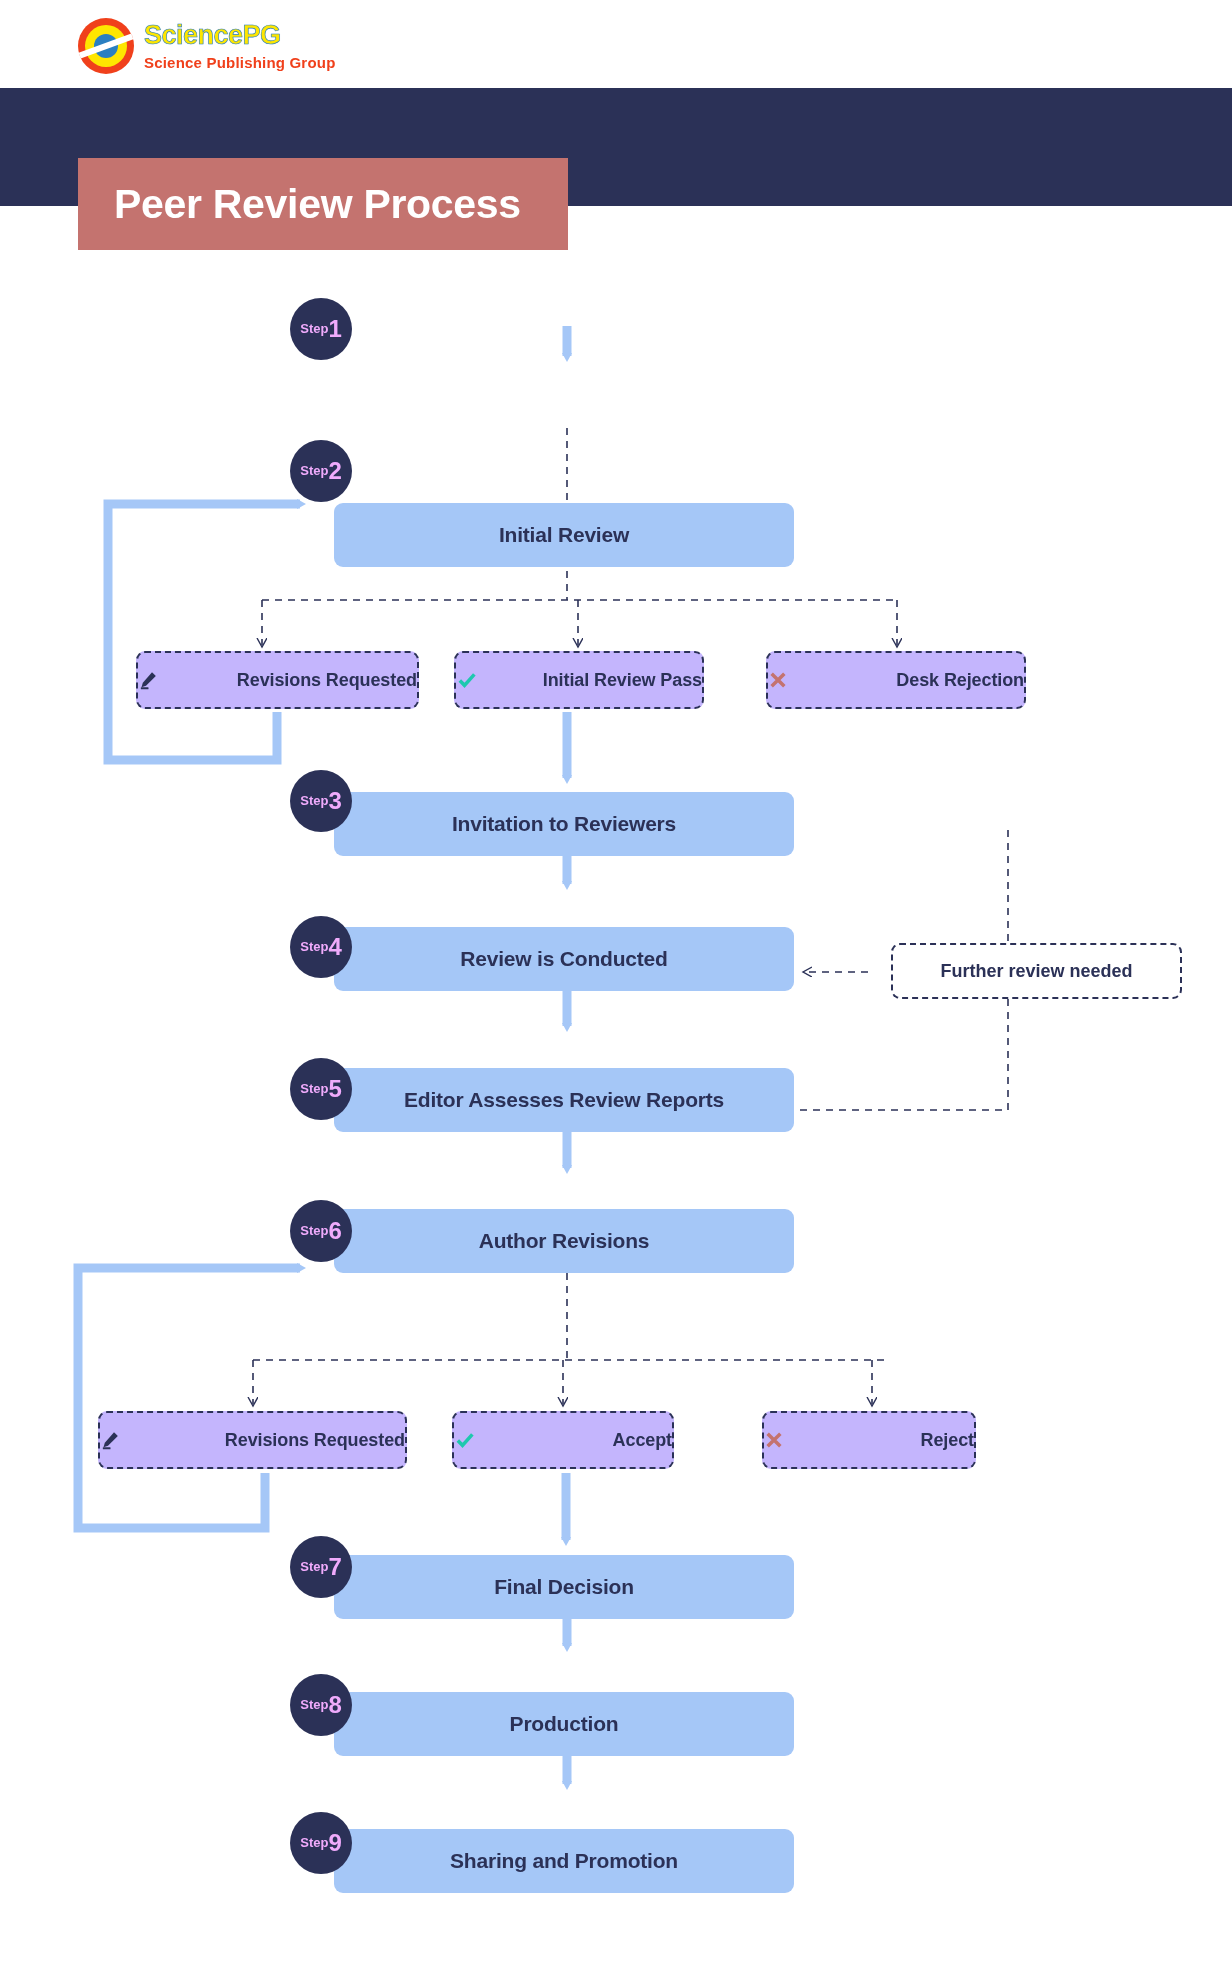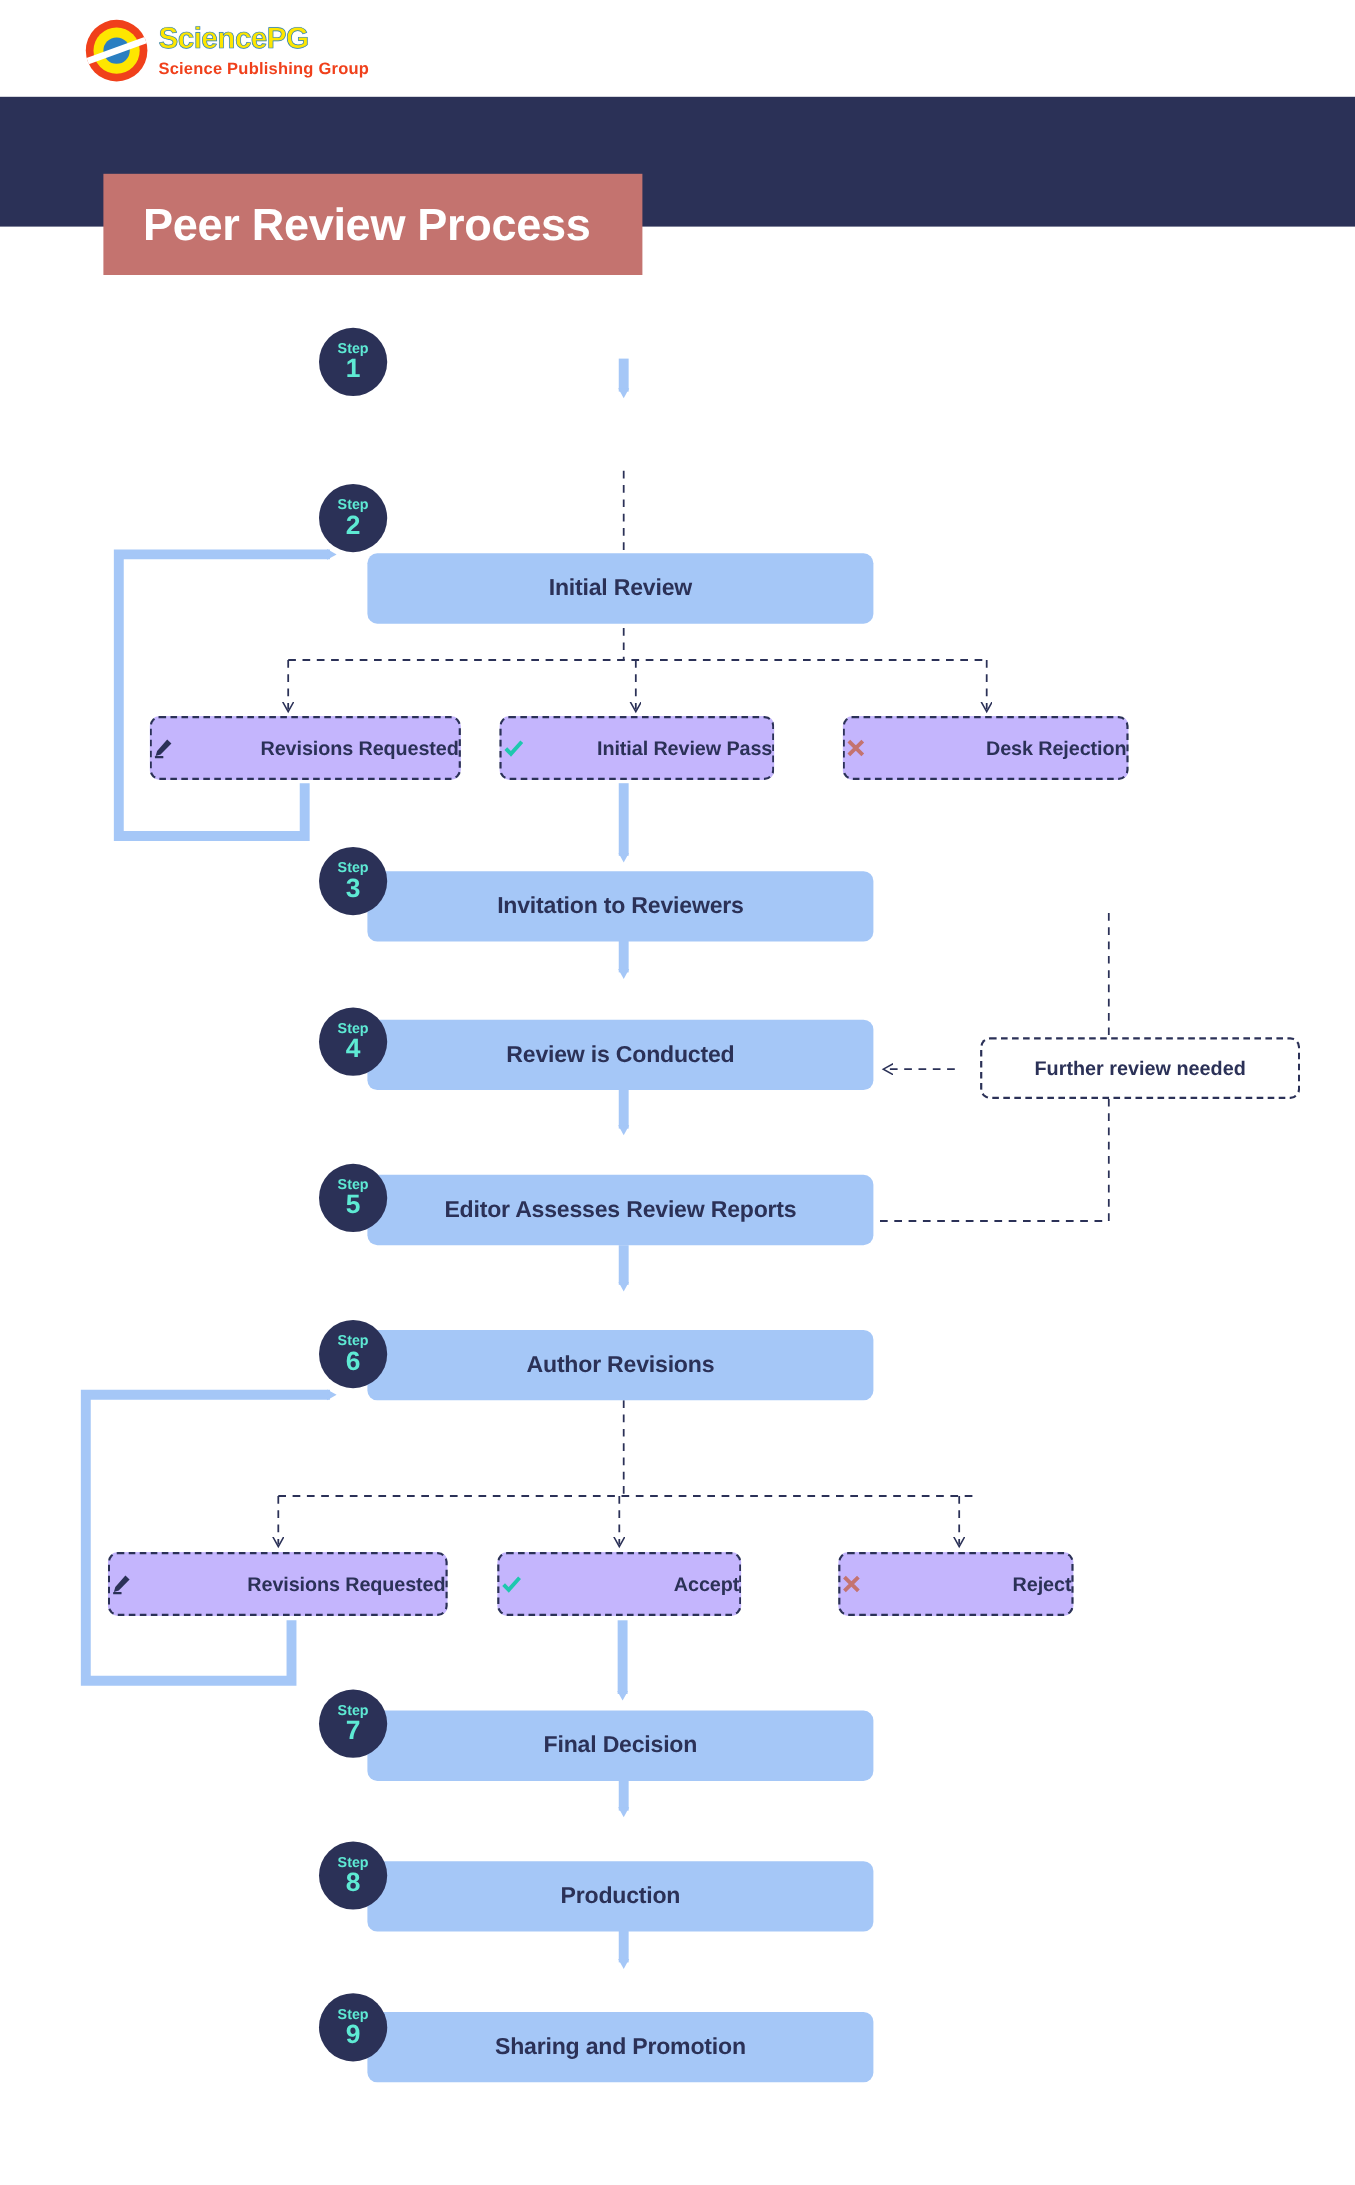--- a/index.html
+++ b/index.html
@@ -78,21 +78,21 @@
     position: absolute;
     left: 0; top: 88px;
     width: 1232px; height: 118px;
     background: #2b3157;
   }
   .title-chip {
     position: absolute;
     left: 78px; top: 158px;
     width: 490px; height: 92px;
     background: #c4736f;
-    display: flex; align-items: center; margin-left: 16px;
+    display: flex; align-items: center;
   }
   .title-chip span {
     margin-left: 36px;
     font-size: 41px; font-weight: bold; color: #ffffff;
     letter-spacing: -0.3px;
   }
 
   
   .canvas {
     position: absolute;
@@ -111,23 +111,23 @@
   }
   .step-box span {
     font-size: 21px; font-weight: bold; color: #2b3157;
     letter-spacing: -0.2px;
   }
   .step-badge {
     position: absolute;
     width: 62px; height: 62px;
     border-radius: 50%;
     background: #2b3157;
-    display: flex; flex-direction: column;
+    display: flex; flex-direction: row;
     align-items: center; justify-content: center;
-    color: #5eead4;
+    color: #f0abfc;
     z-index: 5;
   }
   .step-badge .lbl { font-size: 13px; font-weight: bold; line-height: 1.05; }
   .step-badge .num { font-size: 24px; font-weight: bold; line-height: 1.05; }
 
   
   .dec-box {
     position: absolute;
     height: 58px;
     border: 2px dashed #2b3157;

